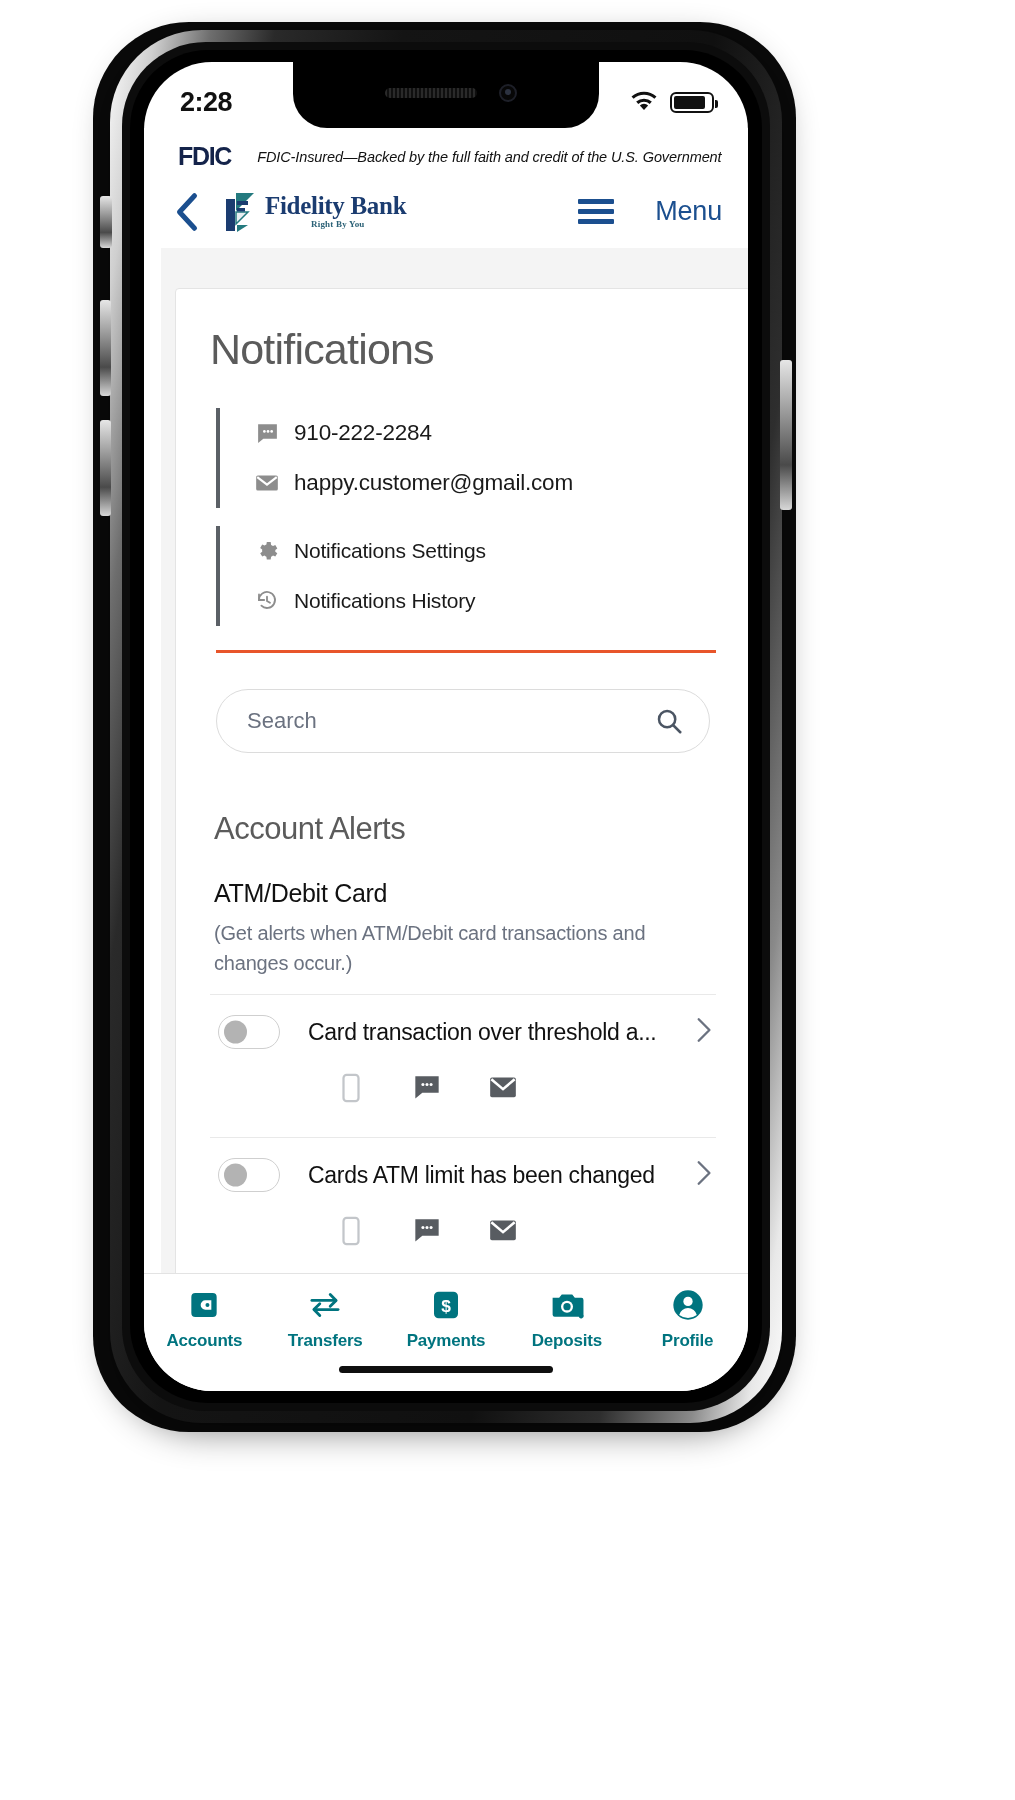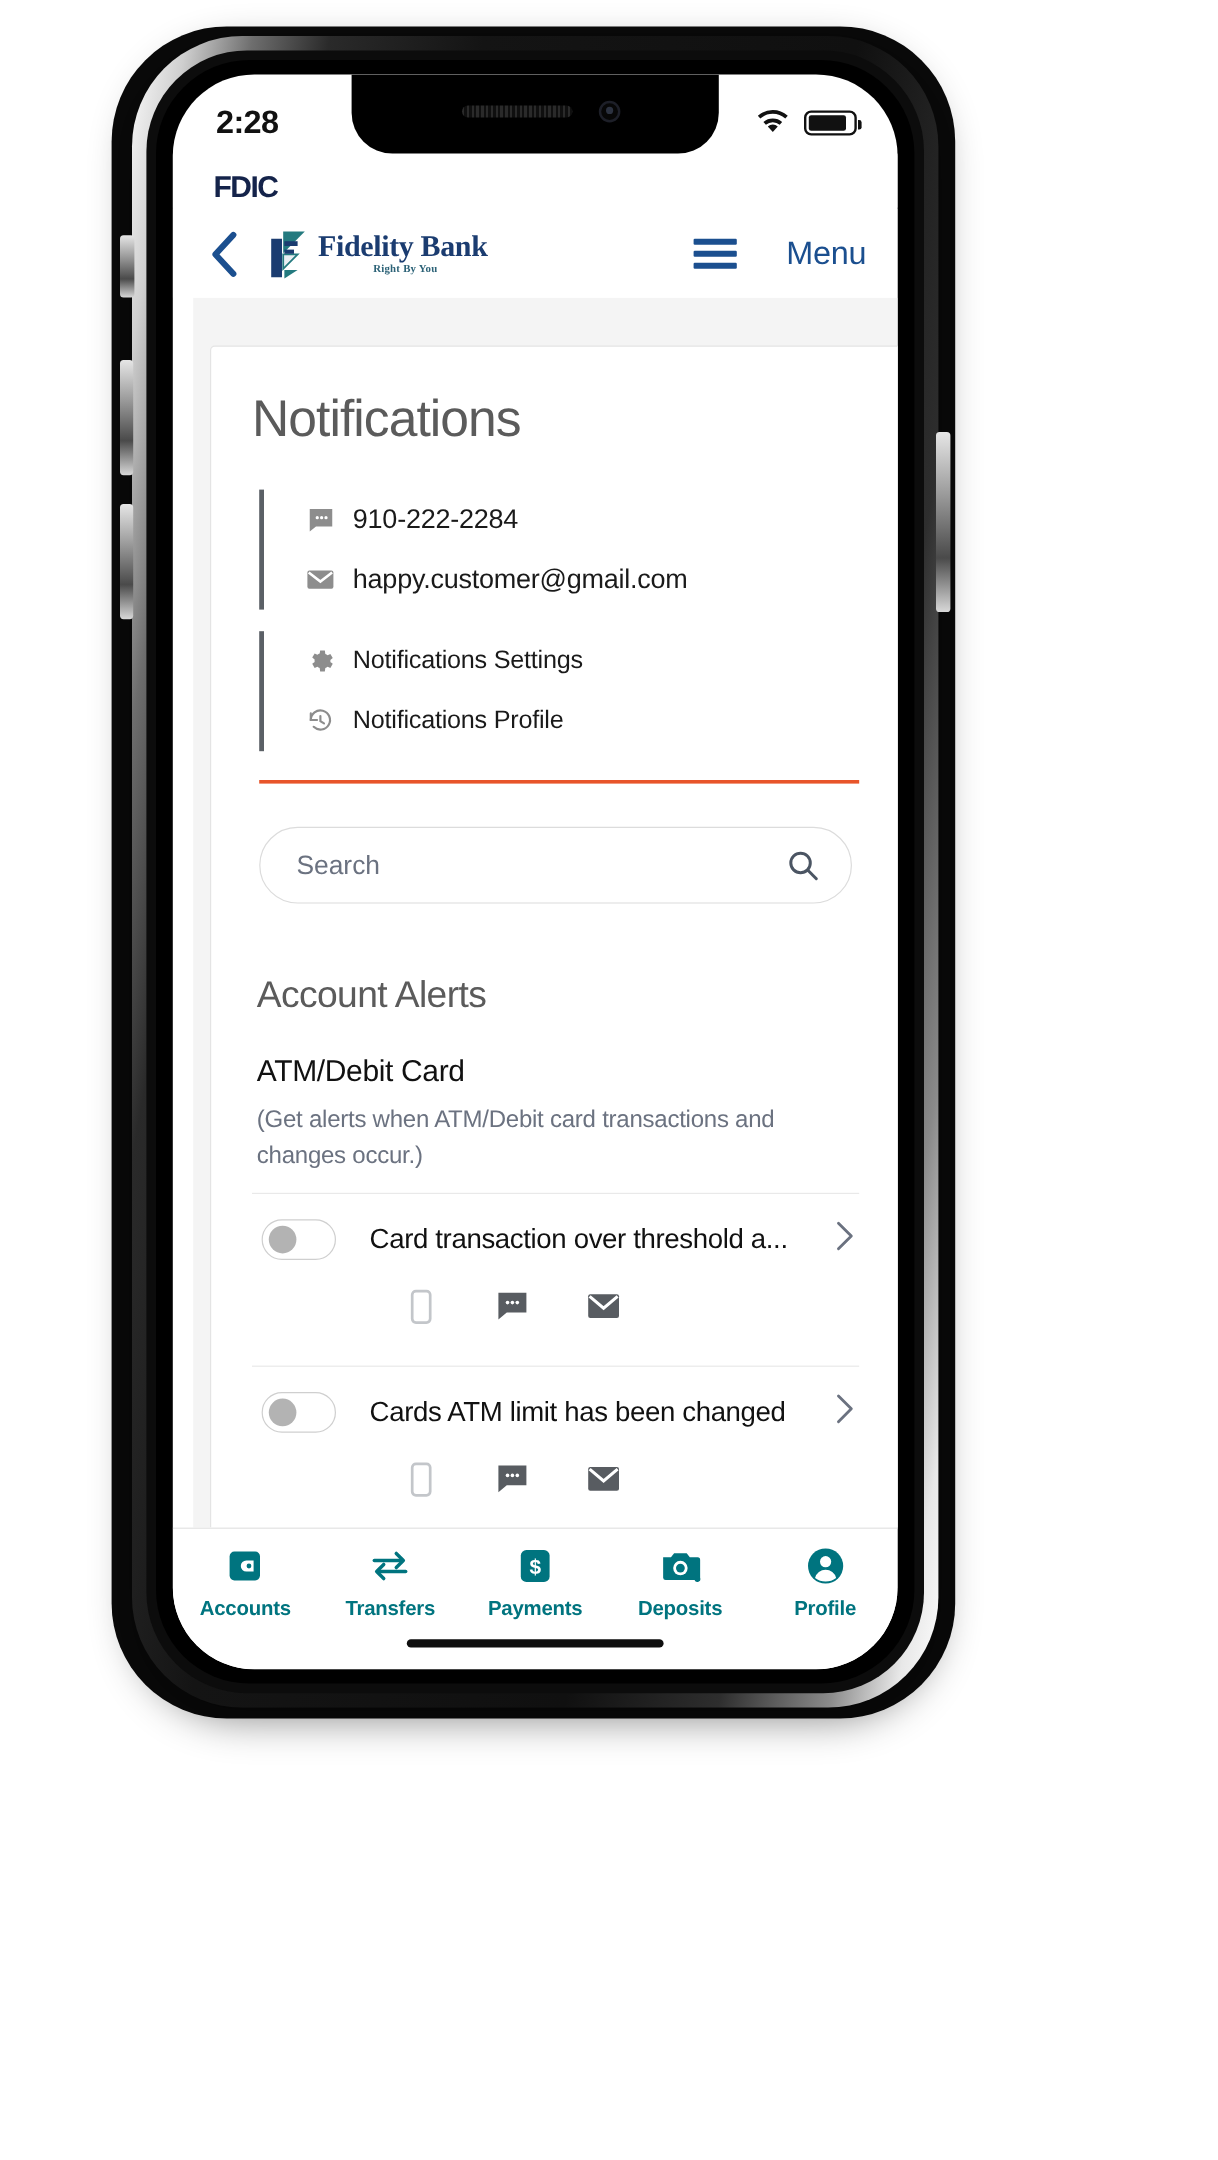--- a/index.html
+++ b/index.html
@@ -249,20 +249,21 @@
           </svg>
         </span>
         <span class="battery">
             <i></i>
           </span>
       </div>
     </div>
 
     <div class="fdic-bar">
       <span class="fdic-logo">FDIC</span>
+      <span class="fdic-text">FDIC-Insured—Backed by the full faith and credit of the U.S. Government</span>
     </div>
 
     <div class="app-header">
       <div class="back-chevron">
         <svg width="30" height="40" viewBox="0 0 24 32" fill="none" stroke="#1b4f8f" stroke-width="4" stroke-linecap="round" stroke-linejoin="round">
           <path d="M18 3 L6 16 L18 29"></path>
         </svg>
       </div>
 
       <div class="brand">
@@ -332,21 +333,21 @@
             <span class="qtext small">Notifications Settings</span>
           </div>
           <div class="quick-row">
             <span class="qicon">
               <svg width="24" height="24" viewBox="0 0 24 24" fill="none" stroke="#8d8d8d" stroke-width="1.8" stroke-linecap="round">
                 <path d="M4 11a8 8 0 1 1 2.4 5.7"></path>
                 <path d="M4 5.5V11h5.2"></path>
                 <path d="M12 7.7V12l3 1.8"></path>
               </svg>
             </span>
-            <span class="qtext small">Notifications Profile</span>
+            <span class="qtext small">Notifications History</span>
           </div>
         </div>
 
         <div class="orange-rule"></div>
 
         <div class="search-wrap">
           <input class="search-box" type="text" placeholder="Search" style="">
           <span class="search-ico">
             <svg width="30" height="30" viewBox="0 0 24 24" fill="none" stroke="#4b5563" stroke-width="2" stroke-linecap="round">
               <circle cx="10.5" cy="10.5" r="6.5"></circle>

